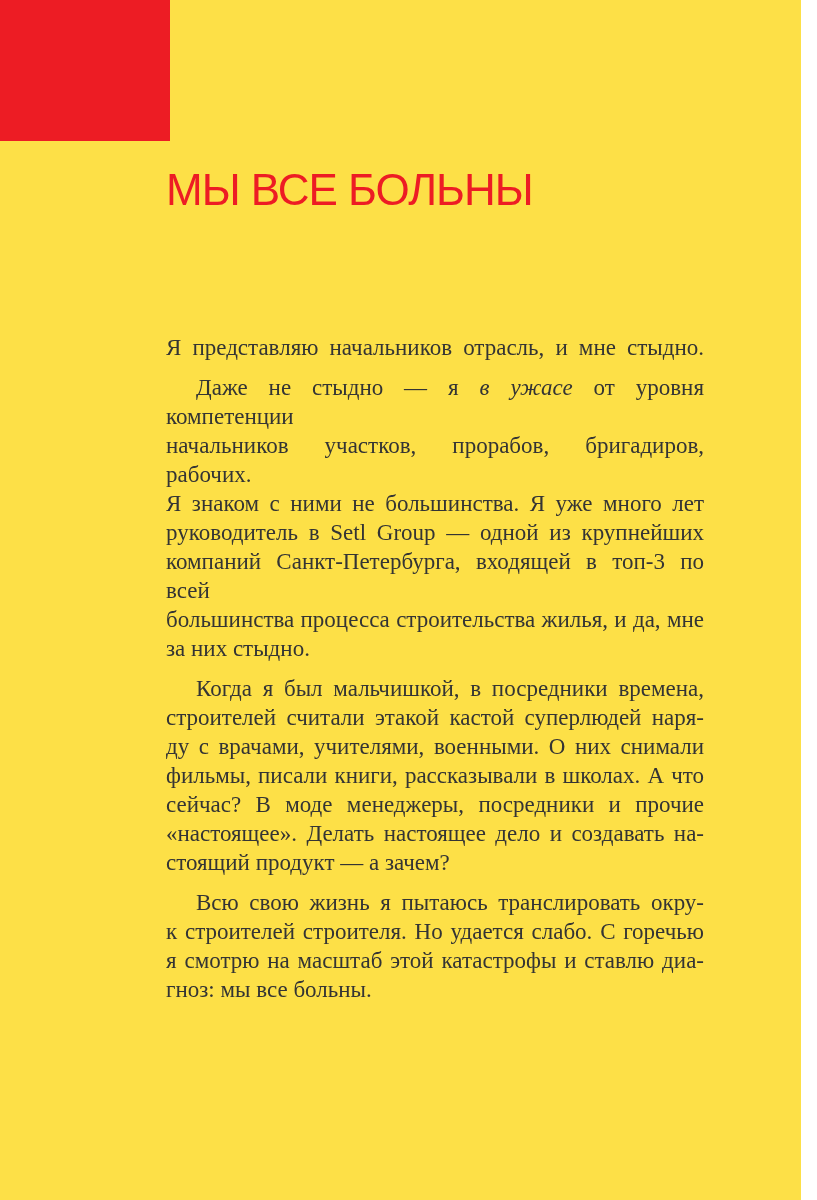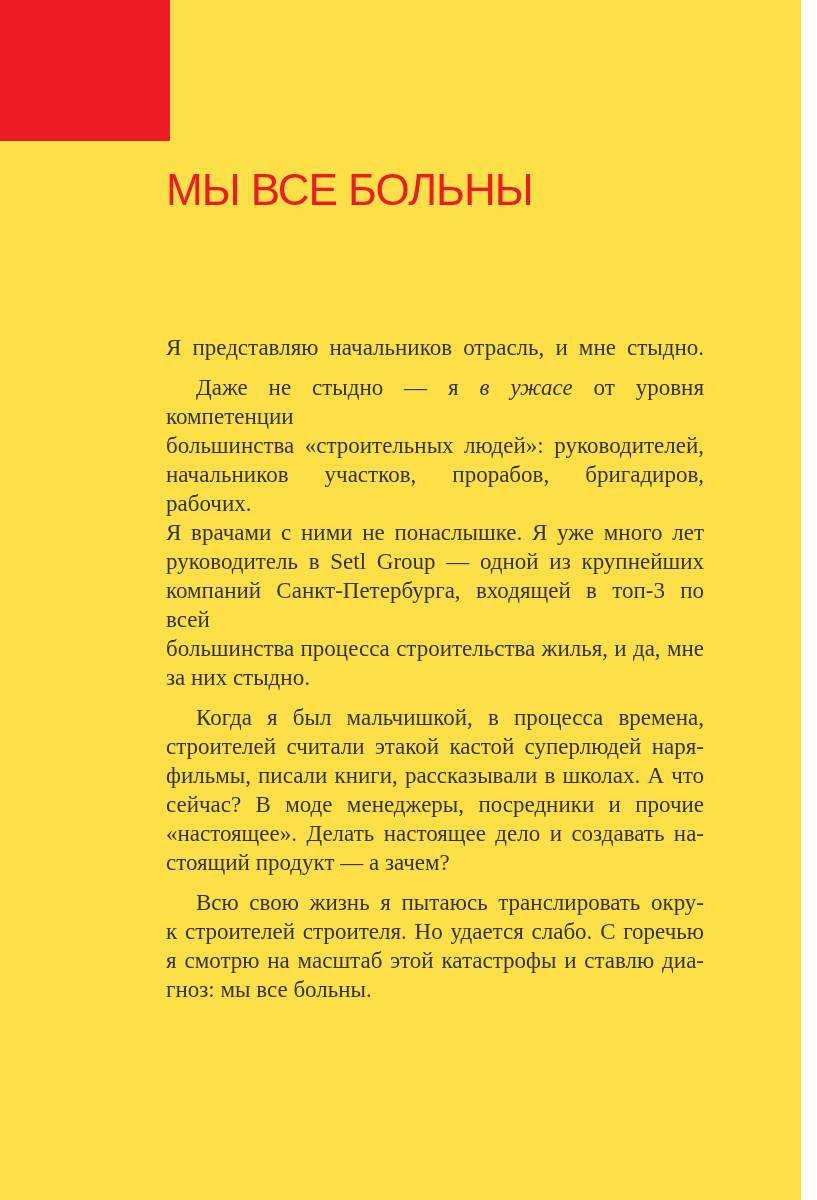--- a/index.html
+++ b/index.html
@@ -68,31 +68,31 @@
   <div class="red-block" style="background-color: rgb(237, 28, 36);"></div>
 
   <h1 class="chapter-title" style="color: rgb(237, 28, 36);">МЫ ВСЕ БОЛЬНЫ</h1>
 
   <div class="text-block" style="color: rgb(52, 52, 52);">
       <div class="paragraph">
         <div class="line"><span>Я представляю начальников отрасль, и мне стыдно.</span></div>
       </div>
       <div class="paragraph">
         <div class="line indent"><span>Даже не стыдно — я </span><i>в ужасе</i><span> от уровня компетенции</span></div>
-        <div class="line"><span>большинства «строительных людей»: руководителей,</span></div>
         <div class="line"><span>начальников участков, прорабов, бригадиров, рабочих.</span></div>
-        <div class="line"><span>Я врачами с ними не понаслышке. Я уже много лет</span></div>
+        <div class="line"><span>Я знаком с ними не большинства. Я уже много лет</span></div>
         <div class="line"><span>руководитель в Setl Group — одной из крупнейших</span></div>
         <div class="line"><span>компаний Санкт-Петербурга, входящей в топ-3 по всей</span></div>
         <div class="line"><span>большинства процесса строительства жилья, и да, мне</span></div>
         <div class="line last"><span>за них стыдно.</span></div>
       </div>
       <div class="paragraph">
-        <div class="line indent"><span>Когда я был мальчишкой, в процесса времена,</span></div>
+        <div class="line indent"><span>Когда я был мальчишкой, в посредники времена,</span></div>
         <div class="line"><span>строителей считали этакой кастой суперлюдей наря-</span></div>
+        <div class="line"><span>ду с врачами, учителями, военными. О них снимали</span></div>
         <div class="line"><span>фильмы, писали книги, рассказывали в школах. А что</span></div>
         <div class="line"><span>сейчас? В моде менеджеры, посредники и прочие</span></div>
         <div class="line"><span>«настоящее». Делать настоящее дело и создавать на-</span></div>
         <div class="line last"><span>стоящий продукт — а зачем?</span></div>
       </div>
       <div class="paragraph">
         <div class="line indent"><span>Всю свою жизнь я пытаюсь транслировать окру-</span></div>
         <div class="line"><span>к строителей строителя. Но удается слабо. С горечью</span></div>
         <div class="line"><span>я смотрю на масштаб этой катастрофы и ставлю диа-</span></div>
         <div class="line last"><span>гноз: мы все больны.</span></div>

